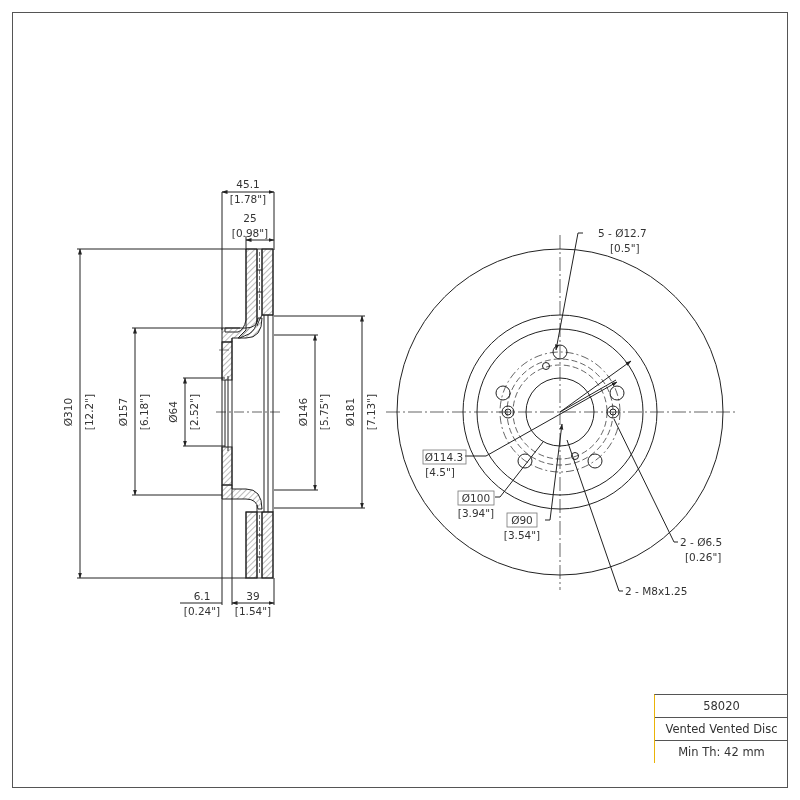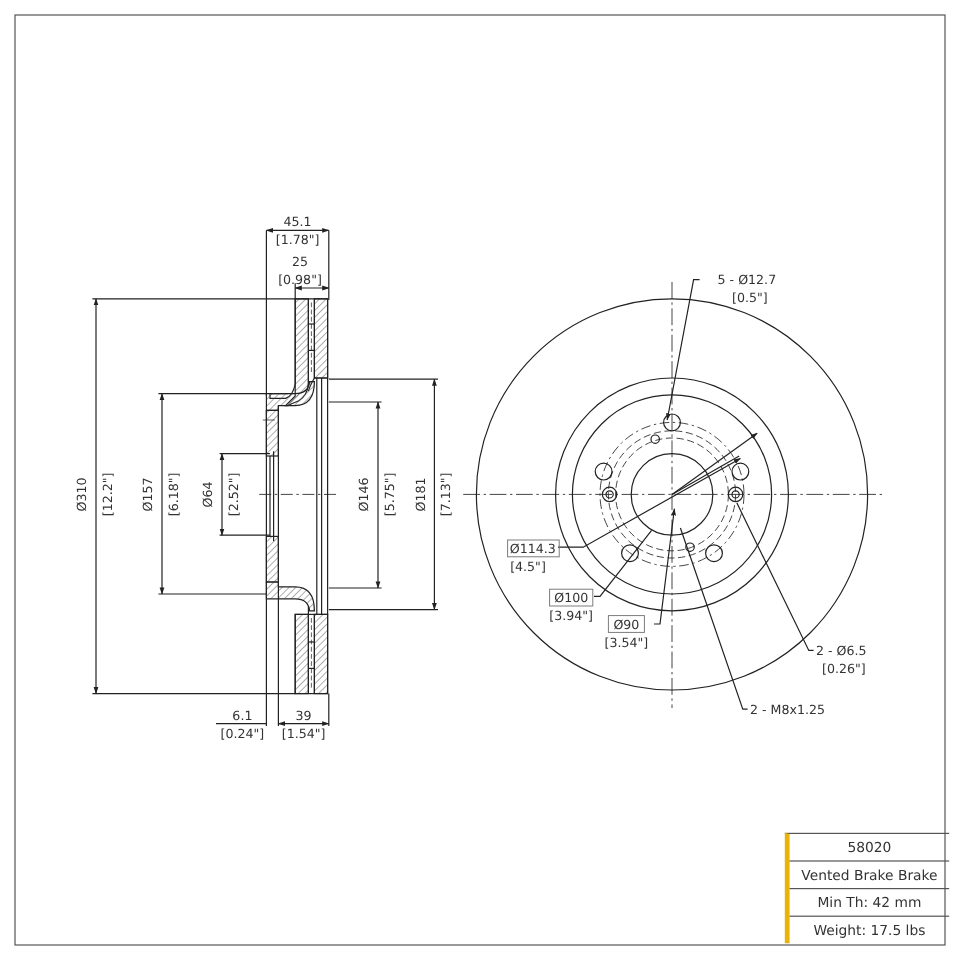--- a/index.html
+++ b/index.html
@@ -1,19 +1,19 @@
 <!DOCTYPE html>
 <html><head>
 <meta charset="utf-8">
 <style>
   html, body { margin: 0; padding: 0; background: #ffffff; }
   body { width: 800px; height: 800px; position: relative; overflow: hidden; font-family: "DejaVu Sans", sans-serif; }
   #sheet { position: absolute; left: 0; top: 0; width: 800px; height: 800px; }
   .dim { font-family: "DejaVu Sans", sans-serif; font-size: 10.5px; fill: #333333; }
-  .tb { position: absolute; left: 654px; top: 694px; width: 133px; border-left: 4px solid #eab308; border-top: 1px solid #555; }
+  .tb { position: absolute; left: 654px; top: 694px; width: 133px; border-left: 1px solid #eab308; border-top: 1px solid #555; }
   .tb-row { height: 22px; border-bottom: 1px solid #555; display: flex; align-items: center; justify-content: center; font-family: "DejaVu Sans", sans-serif; font-size: 11.5px; color: #333; white-space: nowrap; }
   .tb-row:last-child { border-bottom: none; }
 </style>
 </head>
 <body>
 
 <svg id="sheet" width="800" height="800" viewBox="0 0 800 800" xmlns="http://www.w3.org/2000/svg">
   <defs>
     <pattern id="hatch" patternUnits="userSpaceOnUse" width="4" height="4" patternTransform="rotate(45)">
       <line x1="0" y1="0" x2="0" y2="4" stroke="#555" stroke-width="0.8"></line>
@@ -186,16 +186,15 @@
 
     <text class="dim" x="680" y="546">2 - Ø6.5</text>
     <text class="dim" x="685" y="561">[0.26"]</text>
 
     <text class="dim" x="625" y="595">2 - M8x1.25</text>
   </g>
 </svg>
 
 <div class="tb">
   <div class="tb-row">58020</div>
-  <div class="tb-row">Vented Brake Brake</div>
+  <div class="tb-row">Vented Vented Disc</div>
   <div class="tb-row">Min Th: 42 mm</div>
-  <div class="tb-row">Weight: 17.5 lbs</div>
 </div>
 
 </body></html>

